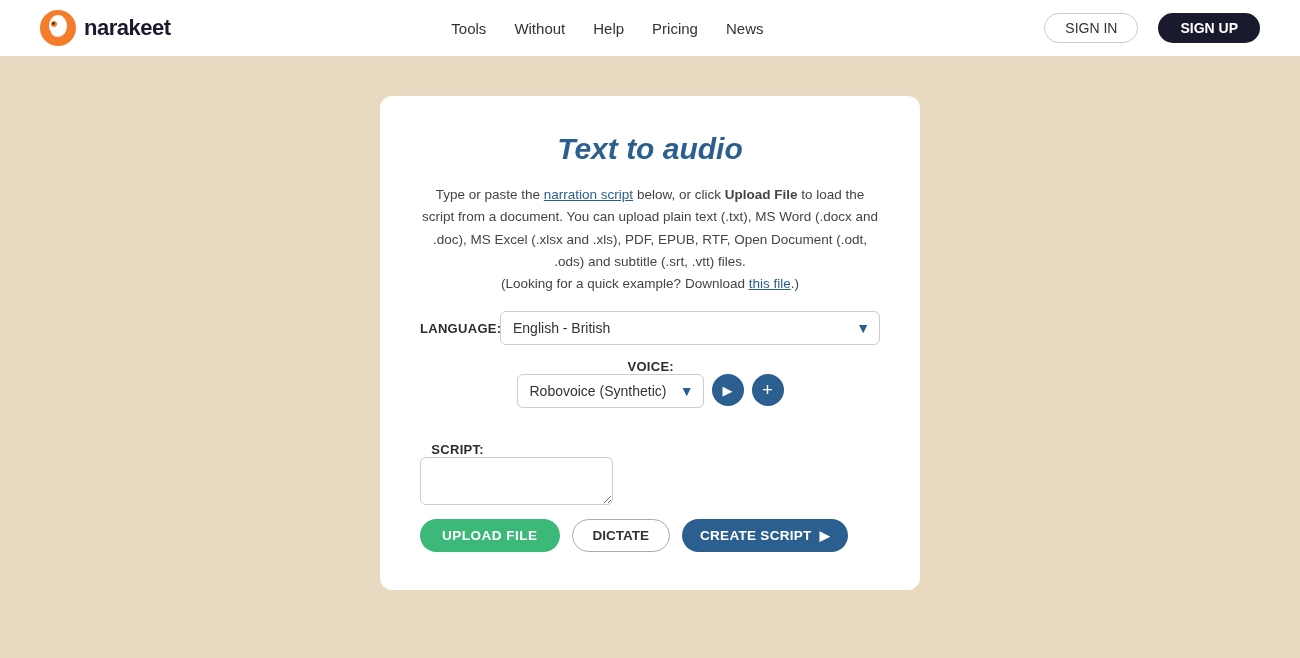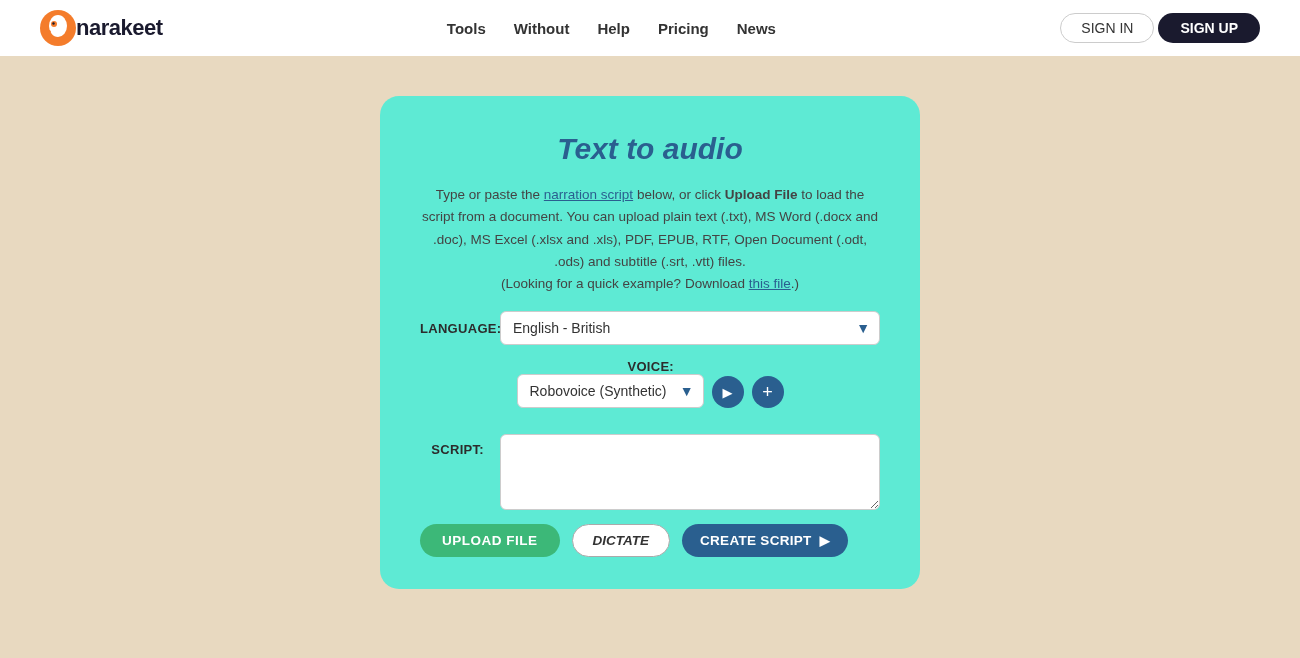--- a/index.html
+++ b/index.html
@@ -1,54 +1,54 @@
 <!DOCTYPE html>
 <html><head>
   <meta charset="utf-8">
   <style>
     * { box-sizing: border-box; margin: 0; padding: 0; }
     body { font-family: -apple-system, BlinkMacSystemFont, 'Segoe UI', sans-serif; background: #e8d9c0; min-height: 100vh; }
 
     
     .header { background: #fff; display: flex; align-items: center; justify-content: space-between; padding: 0 40px; height: 56px; }
-    .logo-area { display: flex; align-items: center; }
+    .logo-area { display: flex; align-items: center; gap: 8px; }
     .logo-bird { width: 36px; height: 36px; }
     .logo-text { font-size: 22px; font-weight: 700; color: #1a1a2e; letter-spacing: -0.5px; }
     .nav { display: flex; gap: 28px; }
-    .nav a { text-decoration: none; color: #333; font-size: 15px; font-weight: 700; }
-    .header-actions { display: flex; gap: 4px; align-items: center; }
+    .nav a { text-decoration: none; color: #333; font-size: 15px; font-weight: 400; }
+    .header-actions { display: flex; gap: 20px; align-items: center; }
     .btn-signin { border: 1.5px solid #ccc; border-radius: 20px; padding: 6px 20px; background: #fff; color: #333; font-size: 14px; cursor: pointer; font-weight: 500; }
     .btn-signup { background: #1a1a2e; color: #fff; border: none; border-radius: 20px; padding: 7px 22px; font-size: 14px; font-weight: 600; cursor: pointer; }
 
     
     .main { background: #e8d9c0; padding: 40px 20px 60px; display: flex; justify-content: center; }
-    .card { background: #5eead4; border-radius: 19px; max-width: 540px; width: 100%; padding: 36px 40px 14px; }
+    .card { background: #ffffff; border-radius: 12px; max-width: 540px; width: 100%; padding: 36px 40px 20px; }
     .card-title { text-align: center; font-size: 30px; font-weight: 700; color: #2a5f8f; margin-bottom: 18px; font-style: italic; }
     .card-desc { text-align: center; font-size: 13.5px; color: #444; line-height: 1.65; margin-bottom: 16px; }
     .card-desc a { color: #2a5f8f; text-decoration: underline; }
 
     .form-row { display: flex; align-items: center; margin-bottom: 14px; }
     .form-label { font-size: 13px; font-weight: 700; color: #2c2c2c; width: 80px; text-align: right; padding-right: 16px; letter-spacing: 0.3px; text-transform: uppercase; flex-shrink: 0; }
     .form-control-wrap { flex: 1; position: relative; }
     .select-box { width: 100%; border: 1.5px solid #ccc; border-radius: 6px; padding: 8px 36px 8px 12px; font-size: 14px; color: #333; appearance: none; background: #fff; cursor: pointer; }
     .select-arrow { position: absolute; right: 10px; top: 50%; transform: translateY(-50%); color: #2a5f8f; pointer-events: none; font-size: 14px; }
 
     .voice-row { display: flex; align-items: center; margin-bottom: 26px; flex-direction: column; }
-    .voice-controls { display: flex; align-items: flex-end; gap: 8px; flex: 1; }
+    .voice-controls { display: flex; align-items: flex-start; gap: 8px; flex: 1; }
     .voice-select-wrap { flex: 1; position: relative; }
     .play-btn { width: 32px; height: 32px; border-radius: 50%; background: #2a5f8f; border: none; color: #fff; cursor: pointer; display: flex; align-items: center; justify-content: center; font-size: 13px; flex-shrink: 0; }
     .plus-btn { width: 32px; height: 32px; border-radius: 50%; background: #2a5f8f; border: none; color: #fff; cursor: pointer; display: flex; align-items: center; justify-content: center; font-size: 18px; flex-shrink: 0; }
 
-    .script-row { display: flex; align-items: flex-start; margin-bottom: 14px; }
+    .script-row { display: flex; align-items: flex-start; margin-bottom: 14px; flex-direction: column; }
     .script-label { font-size: 13px; font-weight: 700; color: #2c2c2c; width: 80px; text-align: right; padding-right: 16px; letter-spacing: 0.3px; text-transform: uppercase; flex-shrink: 0; padding-top: 8px; }
     .script-textarea { flex: 1; height: 76px; border: 1.5px solid #ccc; border-radius: 6px; padding: 8px; font-size: 13px; resize: both; color: #333; font-family: inherit; }
 
     .action-row { display: flex; align-items: center; gap: 12px; margin-top: 8px; margin-bottom: 18px; }
     .btn-upload { background: #3cb878; color: #fff; border: none; border-radius: 20px; padding: 9px 22px; font-size: 13.5px; font-weight: 700; cursor: pointer; letter-spacing: 0.5px; }
-    .btn-dictate { background: #fff; color: #333; border: 1.5px solid #aaa; border-radius: 20px; padding: 8px 20px; font-size: 13.5px; font-weight: 600; cursor: pointer; font-style: italic; }
+    .btn-dictate { background: #fff; color: #333; border: 1.5px solid #aaa; border-radius: 20px; padding: 8px 20px; font-size: 13.5px; font-weight: 600; cursor: pointer; }
     .btn-create { background: #2a5f8f; color: #fff; border: none; border-radius: 20px; padding: 9px 18px; font-size: 13.5px; font-weight: 700; cursor: pointer; display: flex; align-items: center; gap: 8px; letter-spacing: 0.3px; }
     .btn-create .play-icon { font-size: 13px; }
 
     .account-note { font-size: 13px; color: #555; text-align: center; line-height: 1.6; }
     .account-note strong { color: #222; }
     .account-note a { color: #2a5f8f; text-decoration: underline; display: block; margin-top: 4px; }
   </style>
 </head>
 <body>
 

